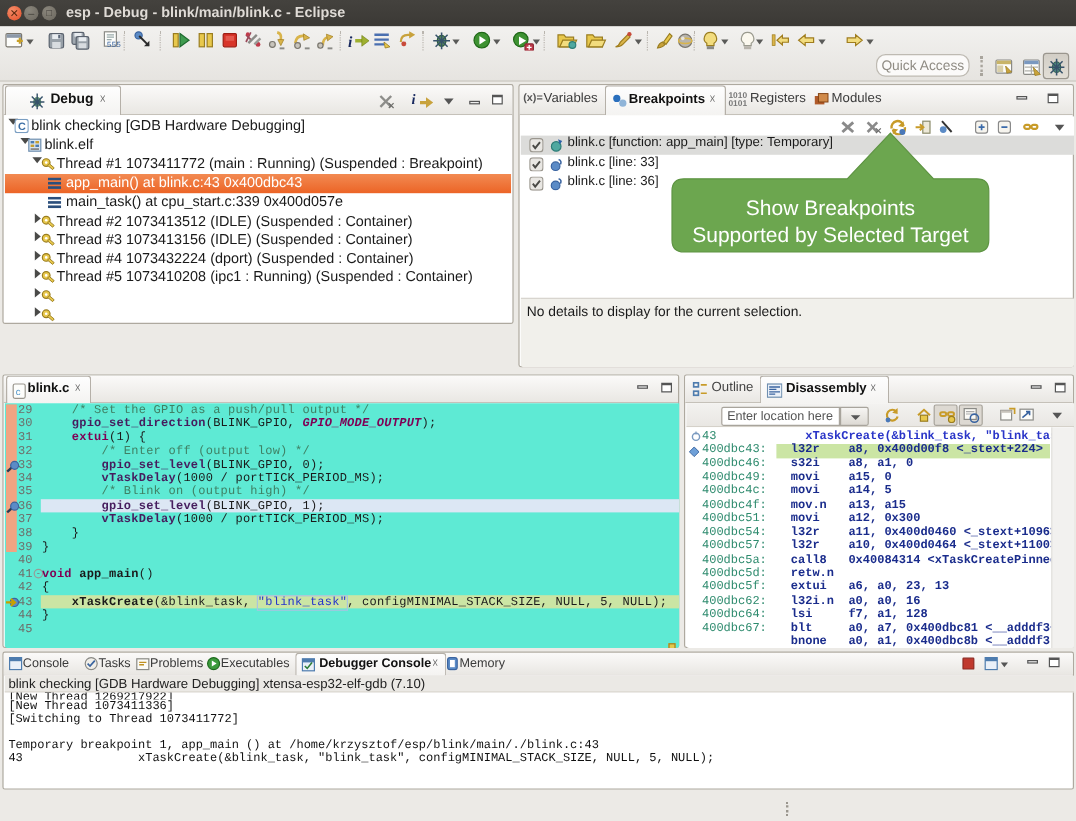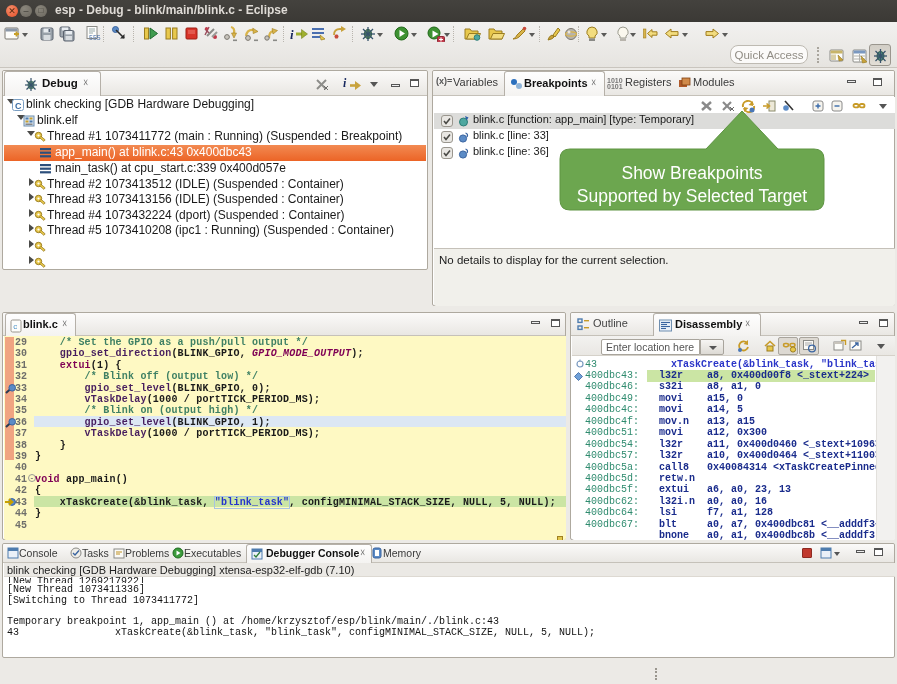--- a/index.html
+++ b/index.html
@@ -526,21 +526,21 @@
   <div class="tab sel" style="left:2px; width:71px; height:23px;">
     <svg class="abs" style="left:4px;top:5px;" width="13" height="14">
         <rect x="1" y="1" width="10" height="12" rx="1.5" fill="#FDFDFB" stroke="#9a968e"></rect>
         <text x="3.2" y="10" font-size="8" fill="#4E94C8" font-family="Liberation Sans">c</text>
       </svg>
     <span class="tlabel" style="left:17px; top:4px; font-weight:bold;">blink.c</span>
     <span class="tlabel" style="left:56px; top:4px; color:#666; font-size:10px;">☓</span>
     </div>
   <div class="minmax" style="left:528px; top:8px; width:9px; height:3px; border:1px solid #555; background:#eee;"></div>
   <div class="minmax" style="left:548px; top:6px; width:9px; height:8px; border:1px solid #555; border-top:2px solid #555; background:#fff;"></div>
-  <div id="edbody" class="abs mono" style="left:1px; top:23px; width:562px; height:204px; background:#fef9c3; overflow:hidden; font-size:10px; letter-spacing:0.2px; line-height:11.4px; white-space:pre; color:#1a1a1a; font-weight:bold; border-radius:0 0 2px 2px;">
+  <div id="edbody" class="abs mono" style="left:1px; top:23px; width:562px; height:204px; background:#5eead4; overflow:hidden; font-size:10px; letter-spacing:0.2px; line-height:11.4px; white-space:pre; color:#1a1a1a; font-weight:normal; border-radius:0 0 2px 2px;">
     
     <div class="abs" style="left:30px; top:80px; right:0; height:11.4px; background:#DCE7F4;"></div>
     <div class="abs" style="left:30px; top:159.8px; right:0; height:11.4px; background:#CBE5A4;"></div>
     
     <div class="abs" style="left:1px; top:1px; width:9px; height:123px; background:#F0A482;"></div>
     
     <div class="abs" style="left:11px; top:1px; color:#6E6E6A; letter-spacing:0;">29
 30
 31
 32
@@ -568,21 +568,21 @@
       </svg>
     <svg class="abs" style="left:0px; top:160.3px;" width="15" height="11">
         <circle cx="8" cy="6" r="3.4" fill="#5B8BC6" stroke="#3A64A0"></circle>
         <path d="M1 6 L8 6 M5 3 L8.5 6 L5 9" stroke="#C8A000" stroke-width="1.8" fill="none"></path>
       </svg>
     <div class="abs" style="left:24px; top:138px; width:8px; height:8px; border:1px solid #9a9a96; border-radius:50%; color:#777; font-size:8px; line-height:6px; text-align:center; font-family:'Liberation Sans',sans-serif;">-</div>
     
     <div class="abs" style="left:31px; top:1px;"><span style="color:#3F8064">    /* Set the GPIO as a push/pull output */</span>
 <b style="color:#461D5E">    gpio_set_direction</b>(BLINK_GPIO, <i style="color:#7F0055"><b>GPIO_MODE_OUTPUT</b></i>);
 <b style="color:#7F0055">    extui</b>(1) {
-<span style="color:#3F8064">        /* Blink off (output low) */</span>
+<span style="color:#3F8064">        /* Enter off (output low) */</span>
 <b style="color:#461D5E">        gpio_set_level</b>(BLINK_GPIO, 0);
 <b style="color:#461D5E">        vTaskDelay</b>(1000 / portTICK_PERIOD_MS);
 <span style="color:#3F8064">        /* Blink on (output high) */</span>
 <b style="color:#461D5E">        gpio_set_level</b>(BLINK_GPIO, 1);
 <b style="color:#461D5E">        vTaskDelay</b>(1000 / portTICK_PERIOD_MS);
     }
 }
 
 <b style="color:#7F0055">void</b> <b>app_main</b>()
 {
@@ -601,21 +601,21 @@
           <rect x="1" y="1" width="4" height="3.4"></rect>
           <rect x="1" y="8" width="4" height="3.4"></rect>
         </g>
         <g stroke="#C89B28" stroke-width="1.4">
           <line x1="7" y1="2.7" x2="12" y2="2.7"></line>
           <line x1="7" y1="9.7" x2="12" y2="9.7"></line>
         </g>
       </svg>
     <span class="tlabel" style="left:20px; top:4px; color:#444;">Outline</span>
     </div>
-  <div class="tab sel" style="left:62px; width:108px; height:23px;margin-left:20px;">
+  <div class="tab sel" style="left:62px; width:108px; height:23px;">
     <svg class="abs" style="left:5px;top:5px;" width="13" height="13">
         <rect x="0.5" y="1" width="12" height="11" fill="#EAF0F8" stroke="#6F8FB0"></rect>
         <g stroke="#3A64A0" stroke-width="1.1">
           <line x1="2" y1="3.5" x2="11" y2="3.5"></line>
           <line x1="2" y1="5.5" x2="8" y2="5.5"></line>
           <line x1="2" y1="7.5" x2="11" y2="7.5"></line>
           <line x1="2" y1="9.5" x2="7" y2="9.5"></line>
         </g>
       </svg>
     <span class="tlabel" style="left:21px; top:4px; font-weight:bold;">Disassembly</span>

